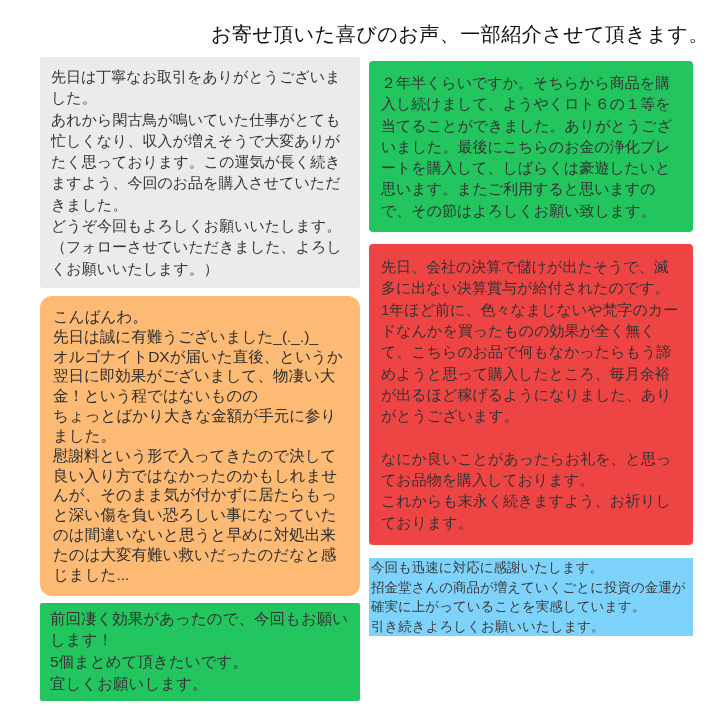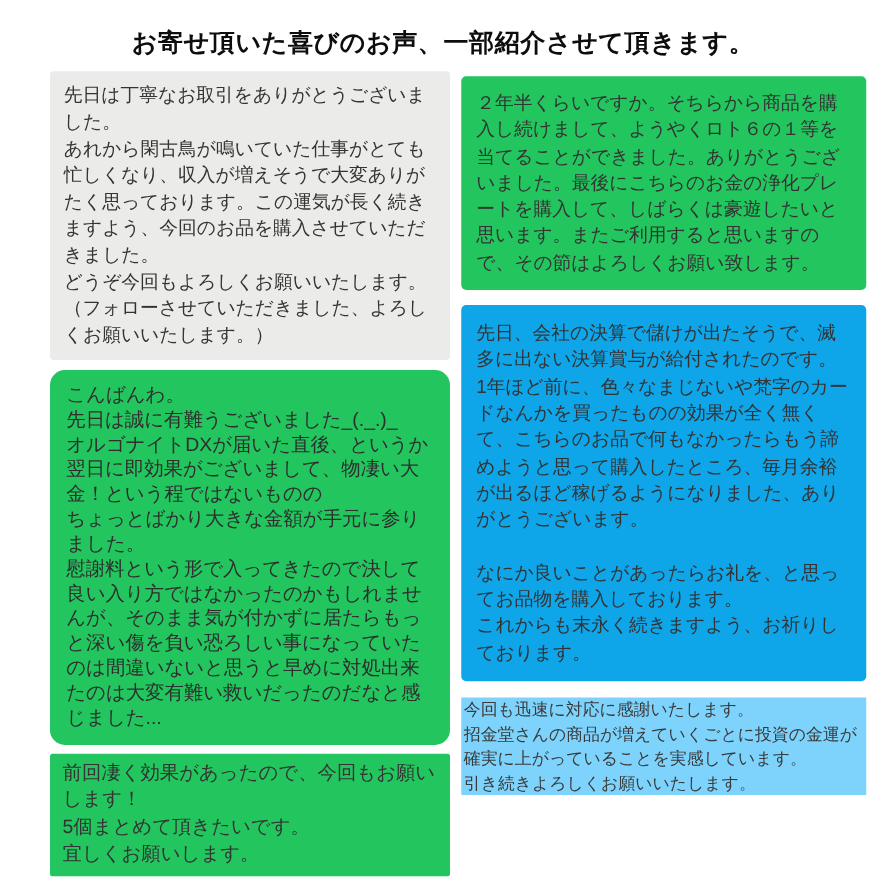--- a/index.html
+++ b/index.html
@@ -8,23 +8,23 @@
     background: #ffffff;
   }
   body {
     width: 709px;
     height: 709px;
     overflow: hidden;
     font-family: "Liberation Sans", "DejaVu Sans", sans-serif;
     color: #333333;
   }
   .page-title {
-    text-align: center;
+    text-align: right;
     font-size: 20px;
-    font-weight: bold;
+    font-weight: normal;
     color: #0d0d0d;
     margin: 21px 0 9px 0;
     letter-spacing: 0.5px;
   }
   .columns {
     display: flex;
     align-items: flex-start;
     padding: 0 16px 0 40px;
     gap: 9px;
   }
@@ -42,21 +42,21 @@
   
   .block-l1 {
     background: #ebebea;
     border-radius: 3px;
     padding: 9px 11px;
     font-size: 15px;
     line-height: 1.42;
     margin-bottom: 8px;
   }
   .block-l2 {
-    background: #22c55e;
+    background: #fdba74;
     border-radius: 12px;
     padding: 11px 13px;
     font-size: 15.5px;
     line-height: 1.28;
     color: #2e2e2e;
     margin-bottom: 7px;
   }
   .block-l3 {
     background: #22c55e;
     border-radius: 2px;
@@ -67,21 +67,21 @@
   
   .block-r1 {
     background: #22c55e;
     border-radius: 4px;
     padding: 11px 12px;
     font-size: 15px;
     line-height: 1.42;
     margin-bottom: 12px;
   }
   .block-r2 {
-    background: #0ea5e9;
+    background: #ef4444;
     border-radius: 4px;
     padding: 12px 12px;
     font-size: 15px;
     line-height: 1.42;
     margin-bottom: 13px;
   }
   .block-r3 {
     background: #7dd3fc;
     padding: 0 0 0 2px;
     font-size: 13.5px;

